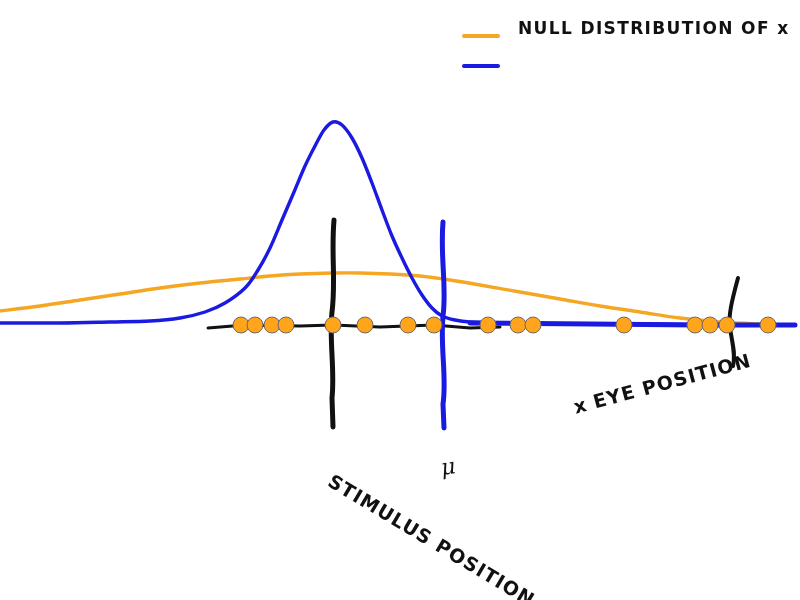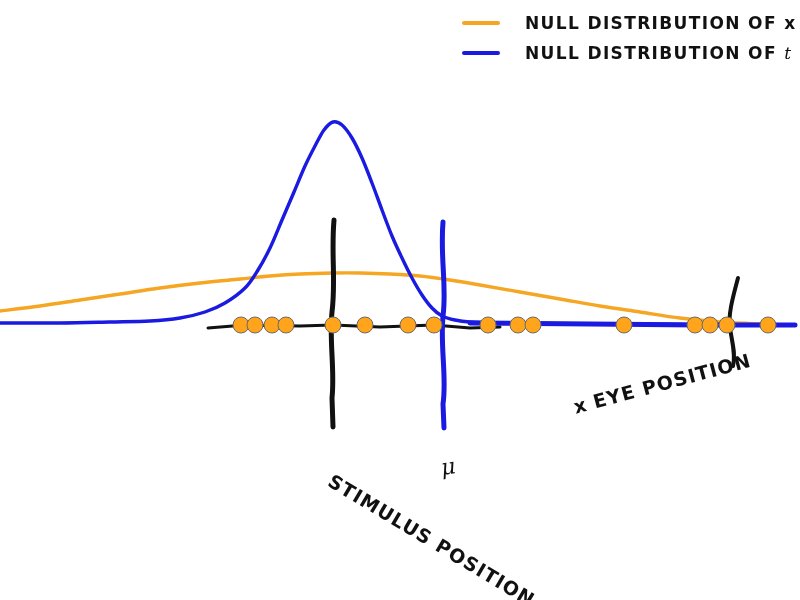--- a/index.html
+++ b/index.html
@@ -34,23 +34,22 @@
     -webkit-font-smoothing: antialiased;
   }
   #legend {
     position: absolute;
     left: 462px;
     top: 8px;
     width: 336px;
   }
   .legend-row {
     display: flex;
-    align-items: center;
+    align-items: flex-end;
     height: 30px;
-    gap: 7px;
   }
   .legend-swatch {
     width: 38px;
     height: 4px;
     border-radius: 2px;
     margin-right: 18px;
     flex: 0 0 auto;
   }
   .legend-swatch.orange { background: #f5a623; }
   .legend-swatch.blue   { background: #1a1ae0; }
@@ -138,21 +137,20 @@
       </g>
   </svg>
 
   <div id="legend">
     <div class="legend-row">
       <span class="legend-swatch orange"></span>
       <span class="legend-text"><span>NULL DISTRIBUTION OF </span><span class="mathvar-bold">x</span></span>
     </div>
     <div class="legend-row">
       <span class="legend-swatch blue"></span>
-      <span class="legend-text"><span>NULL DISTRIBUTION OF </span><span class="mathvar">t</span></span>
     </div>
   </div>
 
   <div class="hand-label" id="label-stimulus">STIMULUS POSITION</div>
 
   <div class="hand-label" id="label-eye"><span class="mathvar-bold">x</span><span> EYE POSITION</span></div>
 
   <div class="hand-label mathvar" id="label-mu">μ</div>
 
 </div>

